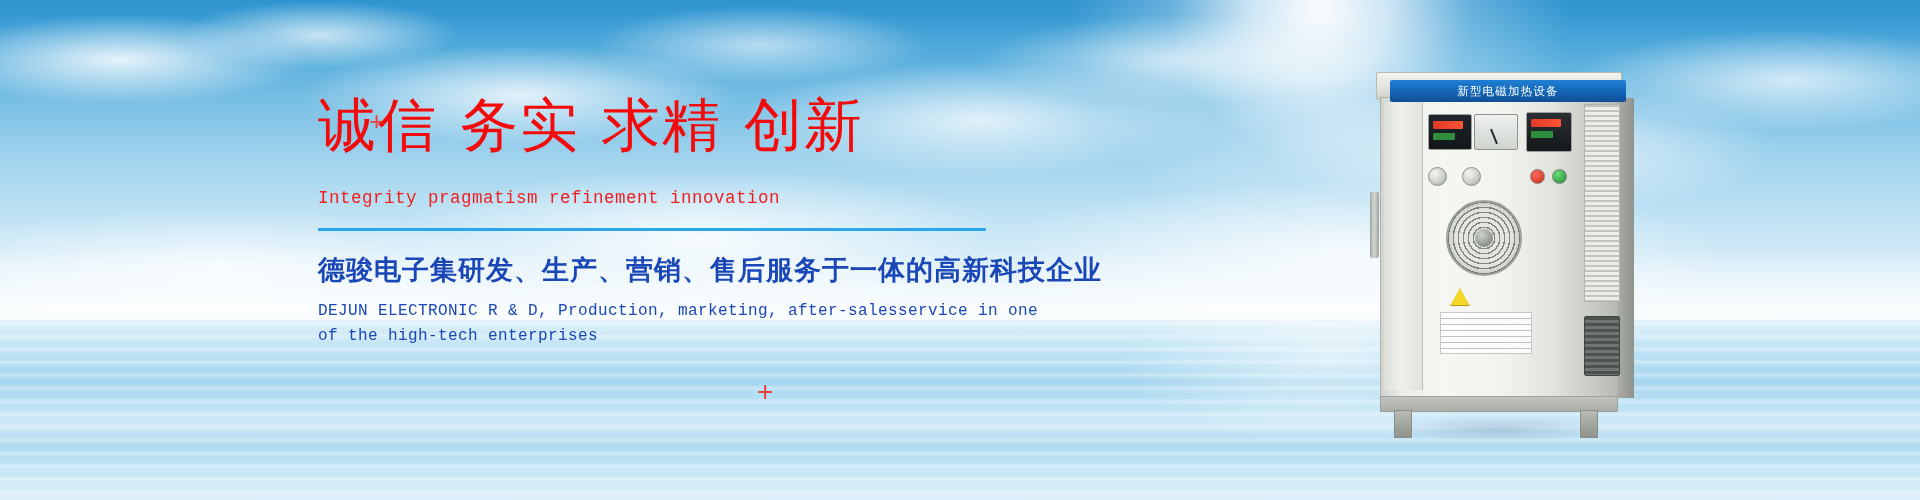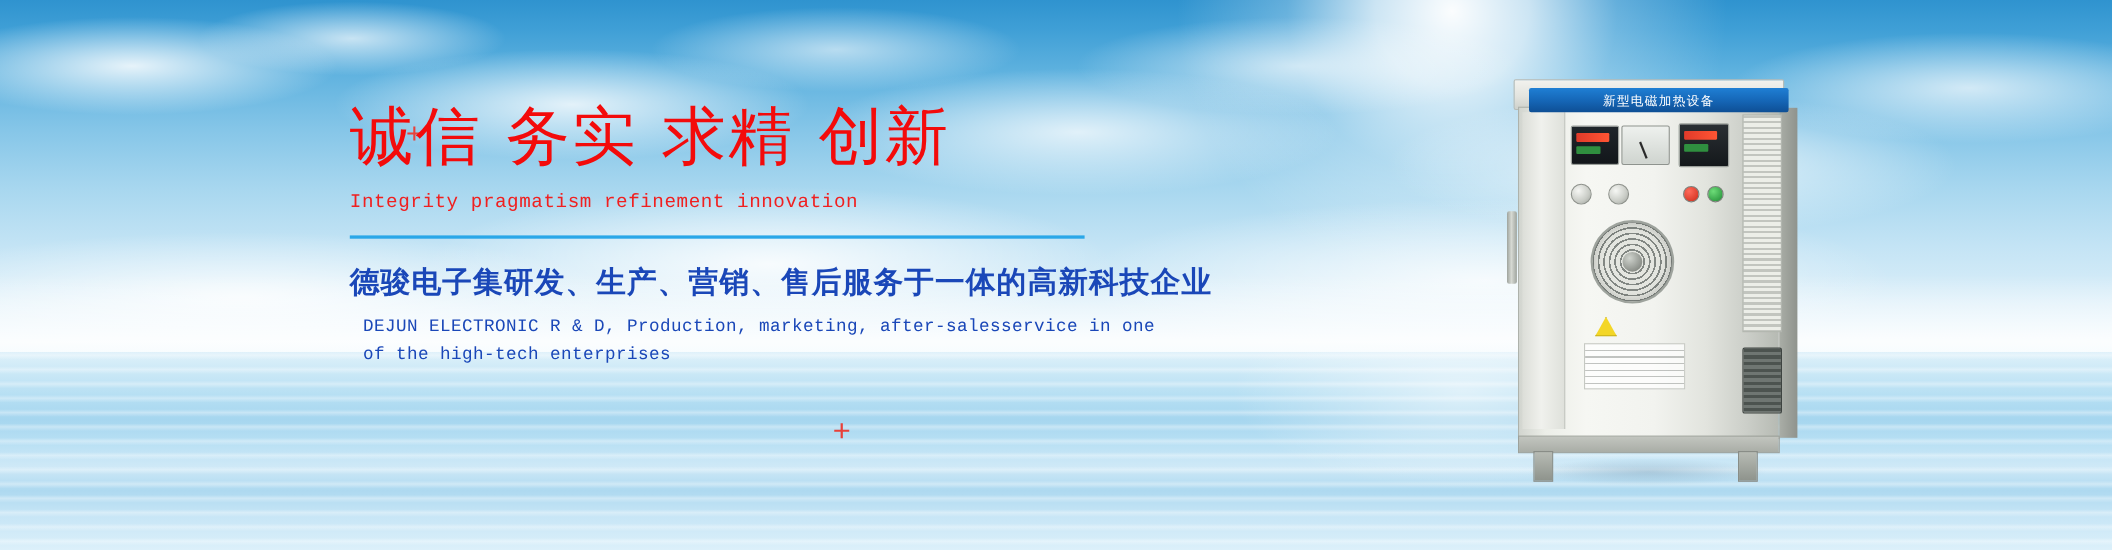--- a/index.html
+++ b/index.html
@@ -105,21 +105,21 @@
     white-space: nowrap;
     font-family: "Liberation Sans", sans-serif;
   }
   .headline span { margin-right: 22px; }
   .headline span:last-child { margin-right: 0; }
   .sub-en-red {
     color: #f02020;
     font-size: 17.5px;
     font-family: "Liberation Mono", monospace;
     letter-spacing: 0.5px;
-    margin-top: 20px;
+    margin-top: 34px;
     white-space: nowrap;
   }
   .divider {
     width: 668px;
     height: 3px;
     background: #2aa7e8;
     margin-top: 20px;
   }
   .cn-blue {
     color: #1a47b8;
@@ -131,21 +131,20 @@
     font-weight: bold;
   }
   .en-blue {
     color: #1a47b8;
     font-size: 16px;
     font-family: "Liberation Mono", monospace;
     letter-spacing: 0.4px;
     margin-top: 11px;
     line-height: 1.55;
     white-space: nowrap;
-    margin-left: 12px;
   }
   
   .plus {
     position: absolute;
     color: #e8413a;
     font-size: 26px;
     font-family: "Liberation Sans", sans-serif;
     line-height: 1;
     font-weight: 300;
   }

